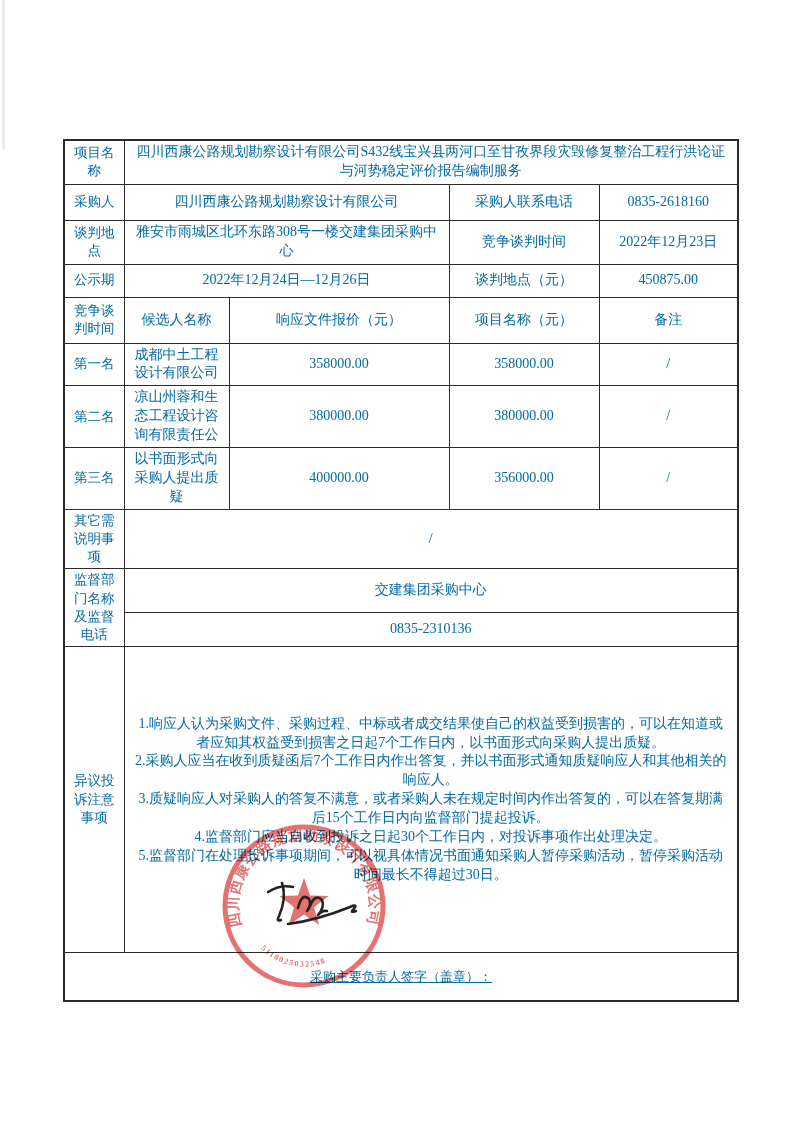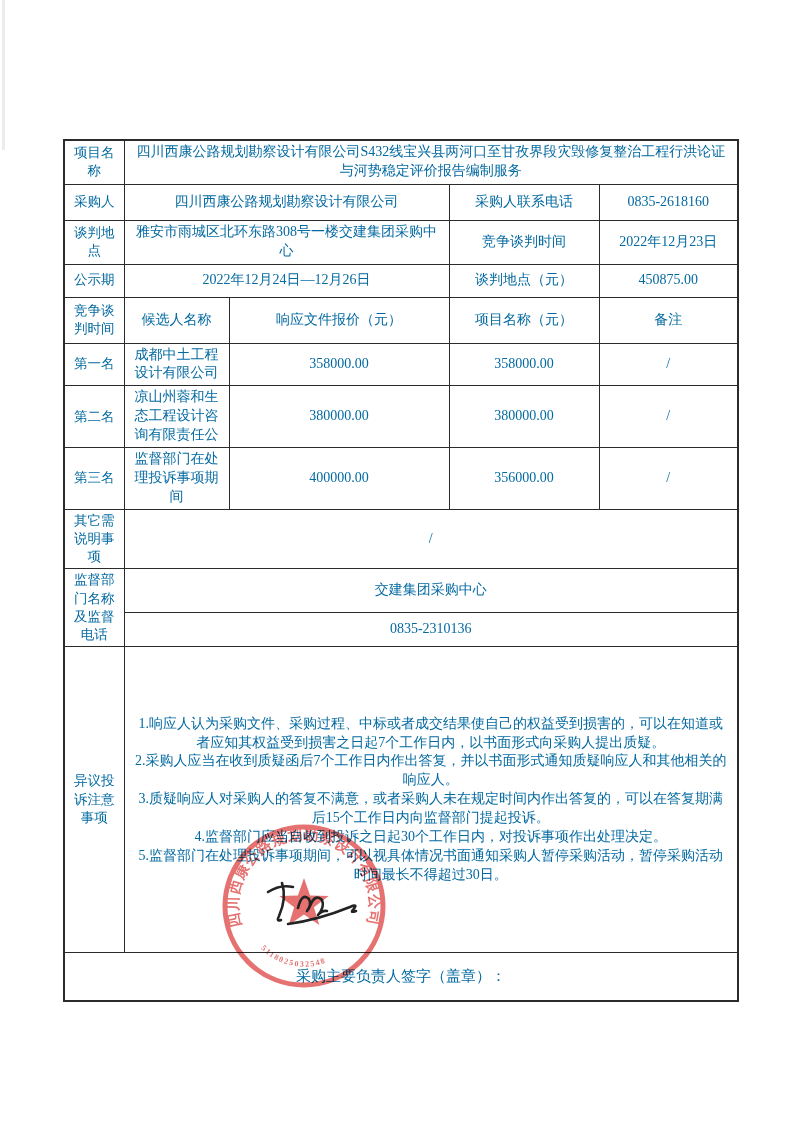--- a/index.html
+++ b/index.html
@@ -27,21 +27,21 @@
     padding:2px 6px;
     vertical-align:middle;
     line-height:1.35;
     overflow:hidden;
   }
   td.lbl{ text-align:center; padding:2px 3px; font-size:13.5px; line-height:1.5;}
   td.ctr{ text-align:center;margin-left:9px;}
   td.lft{ text-align:center;}
   td.top{ vertical-align:top;}
   .prewrap{ white-space:pre-wrap; line-height:1.55;}
-  .sig-cell{ font-size:15px; padding-left:8px;}
+  .sig-cell{ font-size:13px; padding-left:8px;text-decoration:underline;}
   .stamp{
     position:absolute;left:218px;top:820px;width:172px;height:172px;
     mix-blend-mode:multiply;opacity:0.88;pointer-events:none;
   }
   .signature{
     position:absolute;left:260px;top:876px;width:118px;height:60px;
     pointer-events:none;
   }
   .scan-streak{
     position:absolute;left:2px;top:0;width:3px;height:150px;
@@ -103,21 +103,21 @@
       </tr>
       <tr style="height:41px">
         <td class="lbl">第二名</td>
         <td class="lft">凉山州蓉和生态工程设计咨询有限责任公</td>
         <td class="ctr">380000.00</td>
         <td class="ctr">380000.00</td>
         <td class="ctr">/</td>
       </tr>
       <tr style="height:41px">
         <td class="lbl">第三名</td>
-        <td class="lft">监督部门在处理投诉事项期间</td>
+        <td class="lft">以书面形式向采购人提出质疑</td>
         <td class="ctr">400000.00</td>
         <td class="ctr">356000.00</td>
         <td class="ctr">/</td>
       </tr>
       <tr style="height:38px">
         <td class="lbl">其它需说明事项</td>
         <td class="ctr" colspan="4">/</td>
       </tr>
       <tr style="height:42px">
         <td class="lbl" rowspan="2">监督部门名称及监督电话</td>

